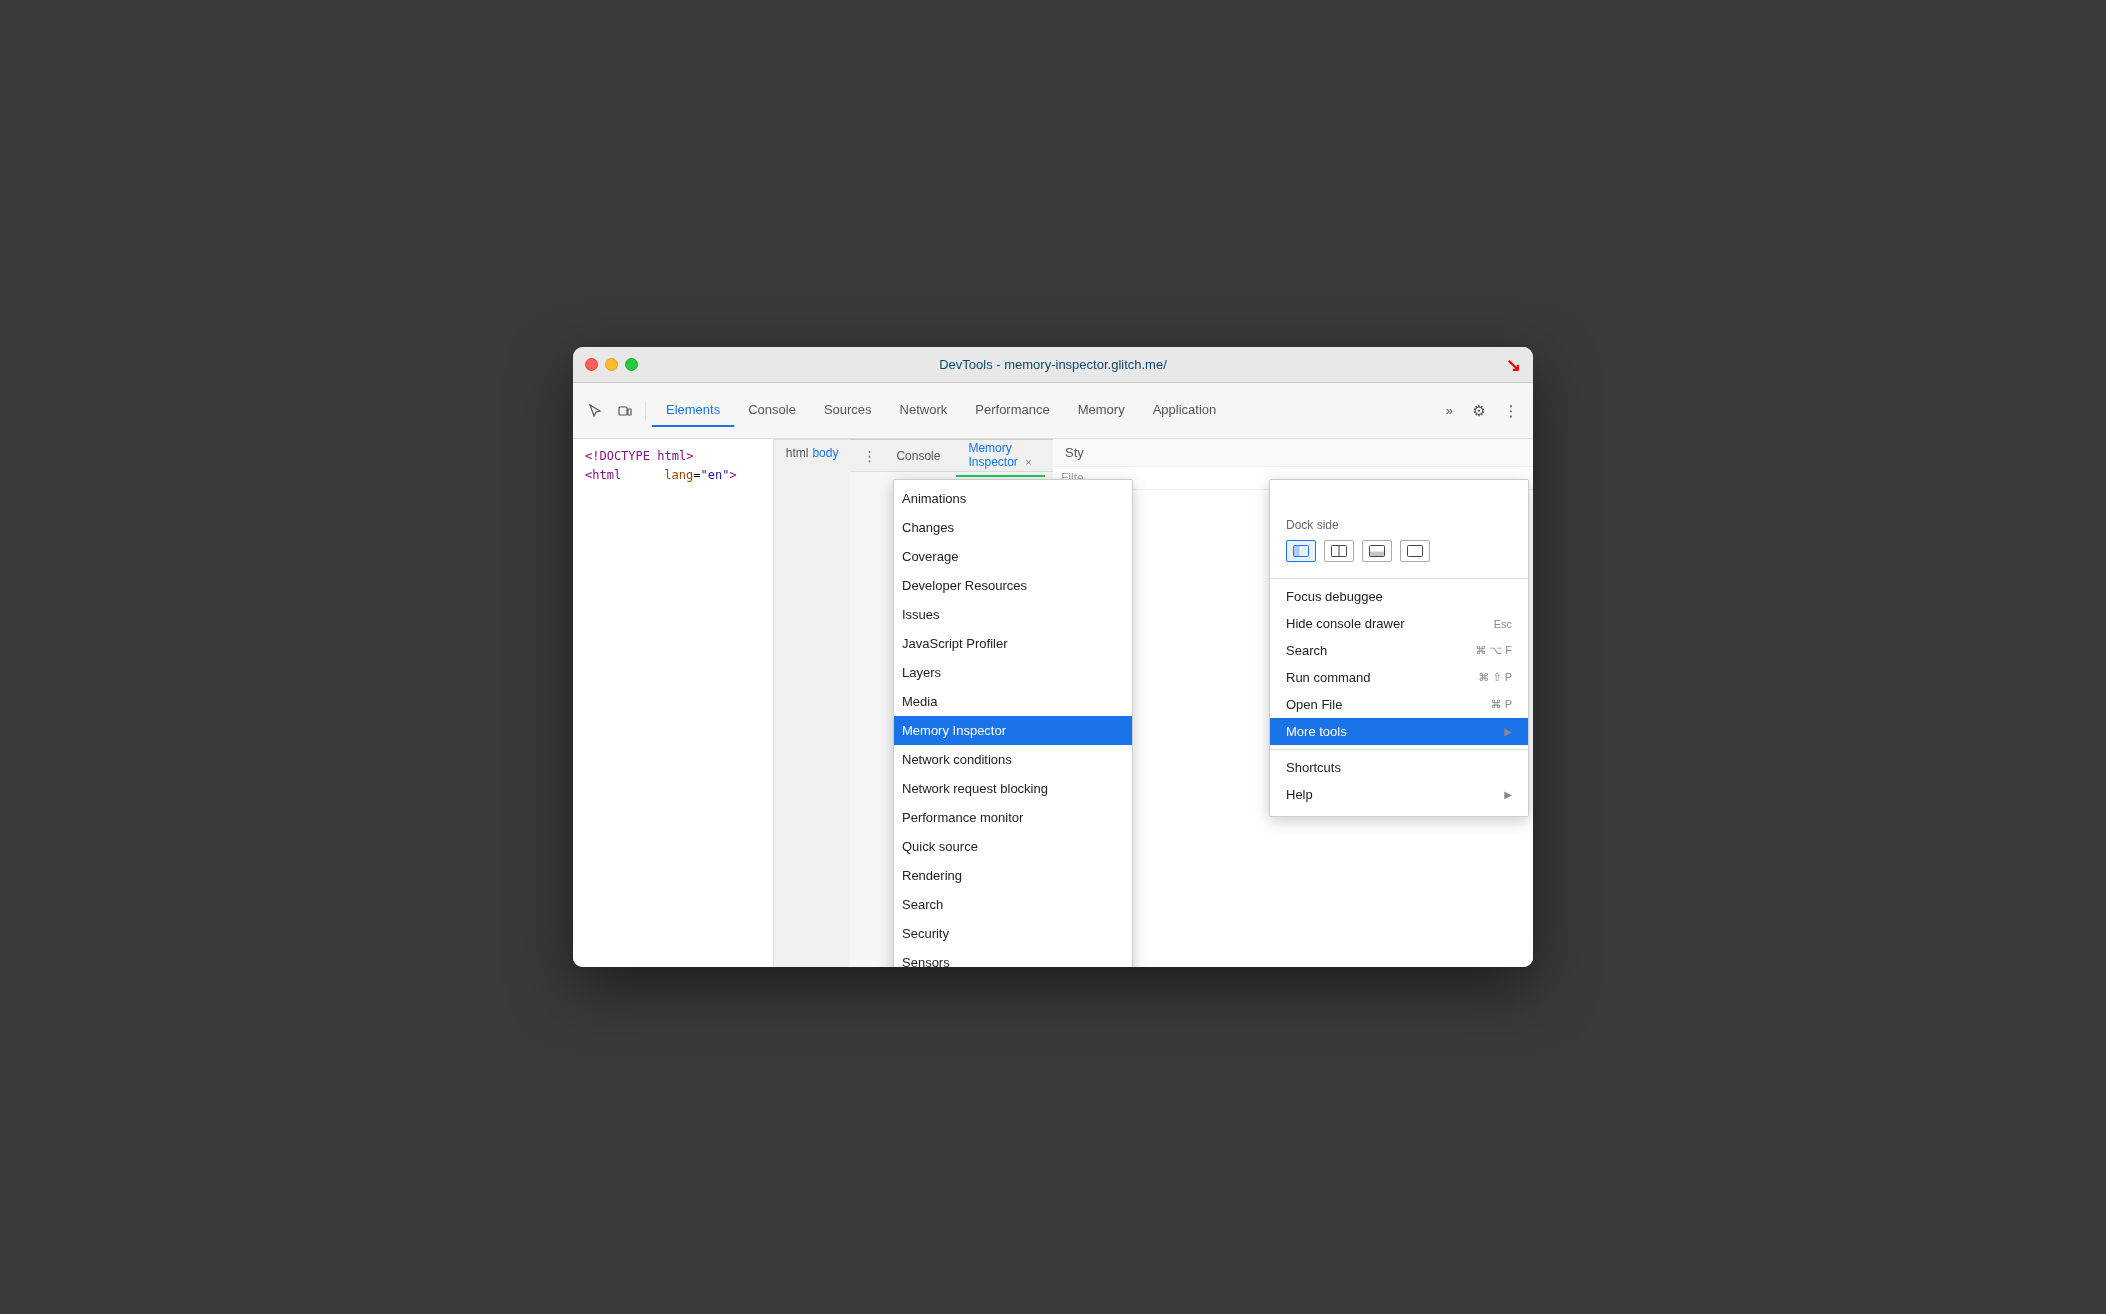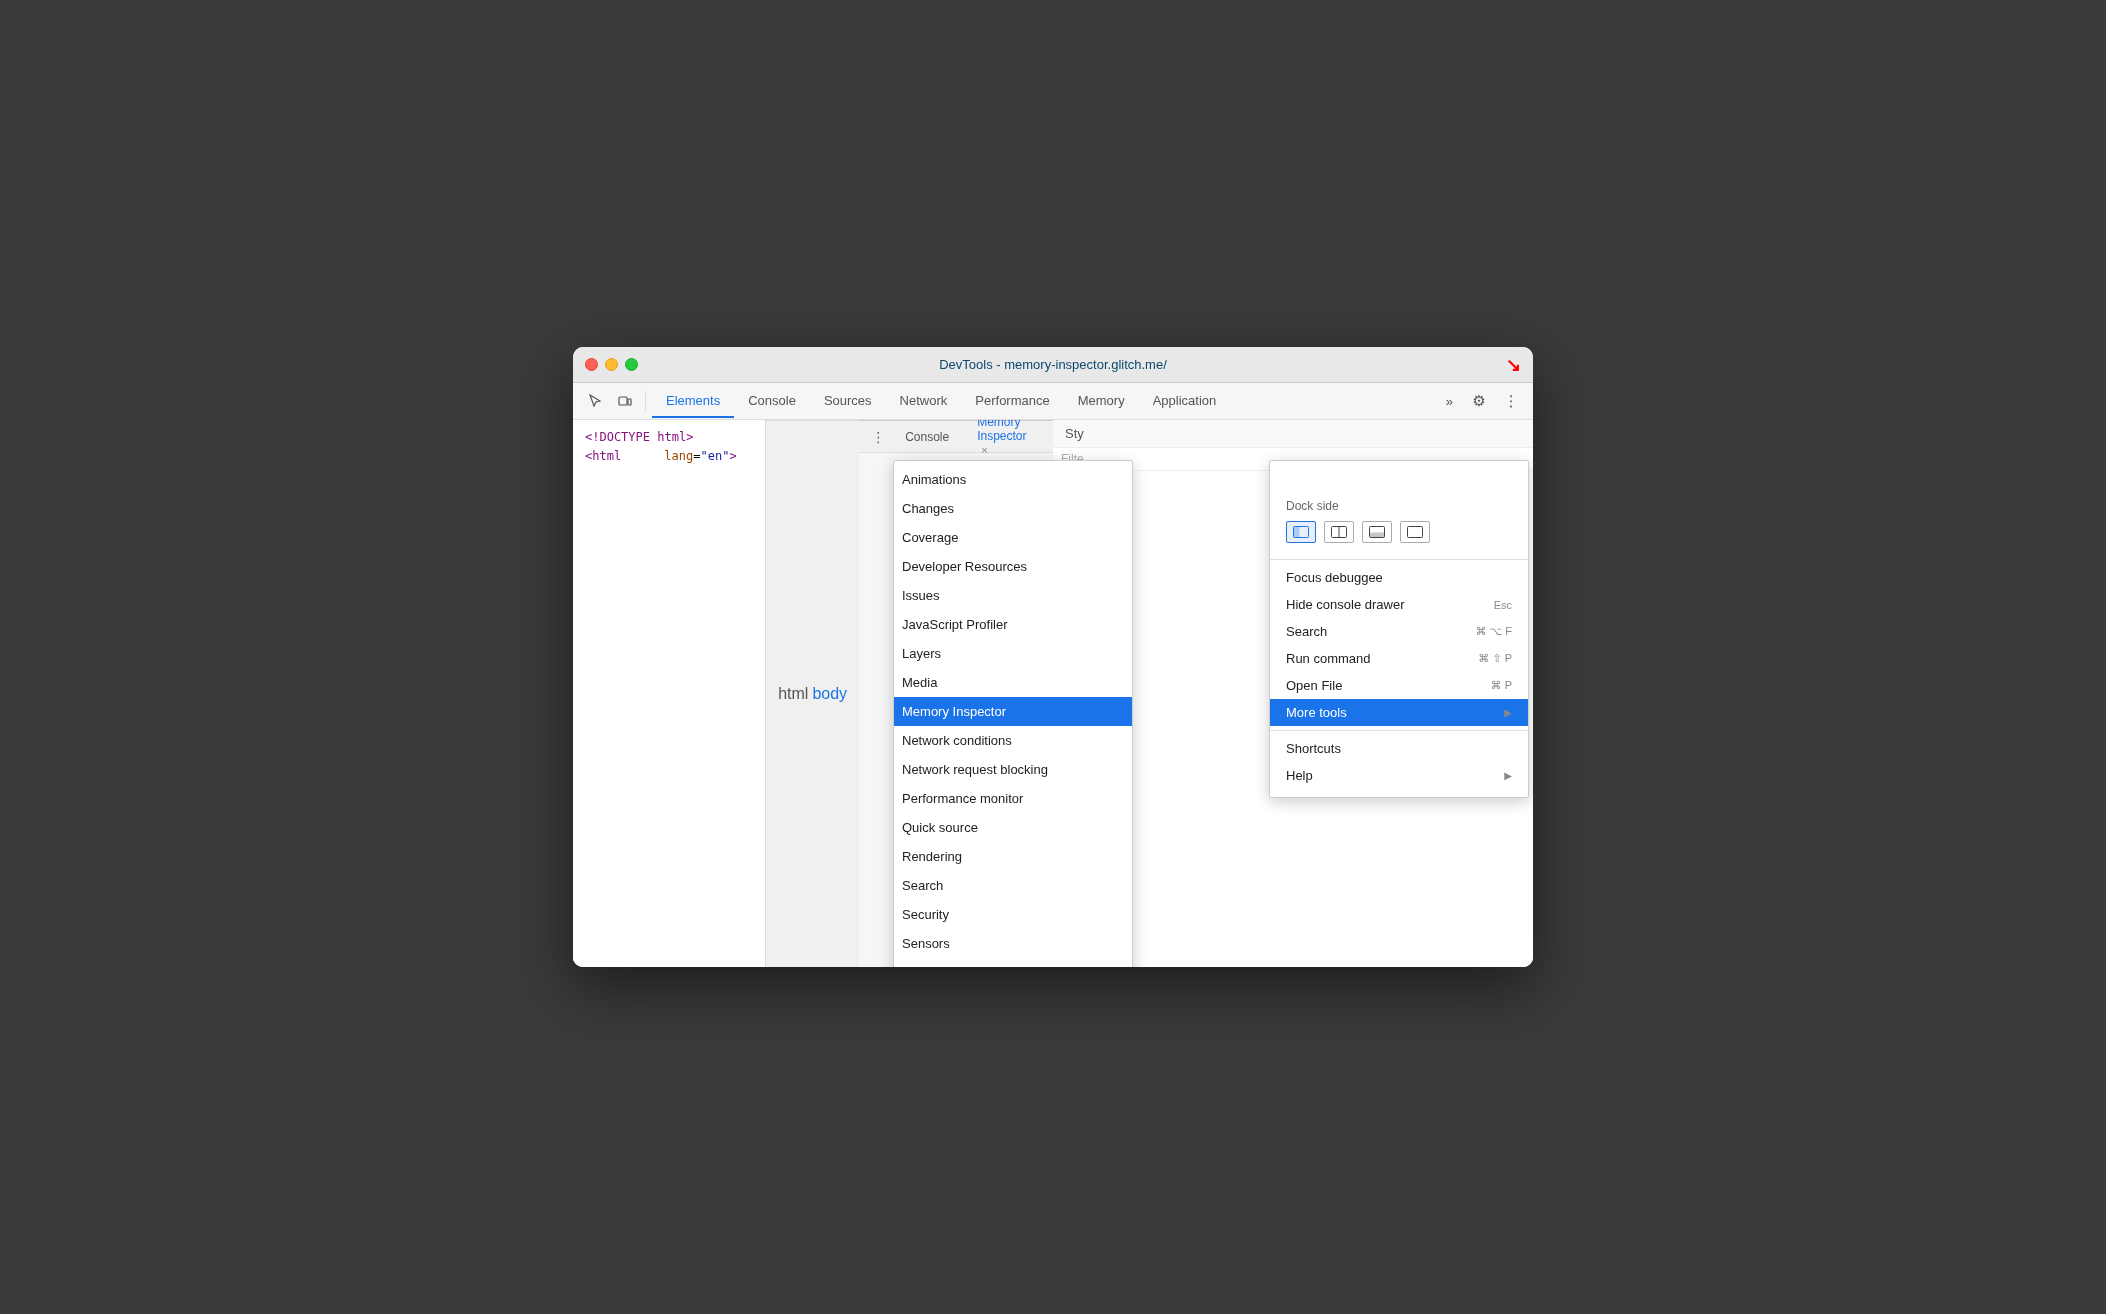--- a/index.html
+++ b/index.html
@@ -64,21 +64,21 @@
     .devtools {
       display: flex;
       flex-direction: column;
       flex: 1;
       background: #f6f6f6;
     }
     
     .toolbar {
       background: #f6f6f6;
       border-bottom: 1px solid #ddd;
-      height: 37px;
+      height: 56px;
       display: flex;
       align-items: center;
       padding: 0 8px;
       gap: 2px;
       position: relative;
     }
     .toolbar-icon {
       width: 28px;
       height: 28px;
       display: flex;
@@ -152,26 +152,25 @@
       padding: 8px 12px;
       font-family: 'Menlo', 'Monaco', monospace;
       font-size: 12px;
     }
     .dom-line { line-height: 1.6; }
     .dom-tag { color: #881280; }
     .dom-attr-name { color: #994500; margin-left: 36px; }
     .dom-attr-val { color: #1a1aa6; }
     .breadcrumb-bar {
       display: flex;
-      align-items: center;
       gap: 4px;
       padding: 6px 12px;
       background: #f0f0f0;
       border-top: 1px solid #ddd;
-      font-size: 16px;
+      font-size: 12px;
     }
     .breadcrumb-item { color: #555; cursor: pointer; }
     .breadcrumb-item.active { color: #1a73e8; font-weight: 500; }
     
     .bottom-drawer {
       border-top: 1px solid #ccc;
       background: #f6f6f6;
     }
     .drawer-tabs {
       display: flex;

